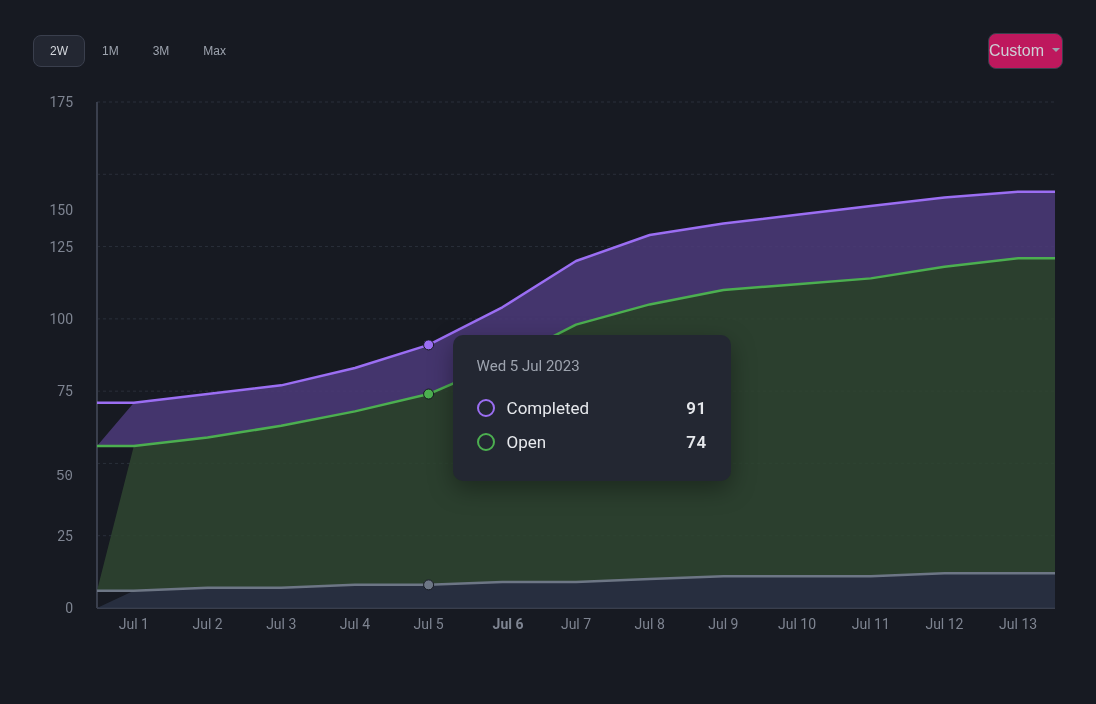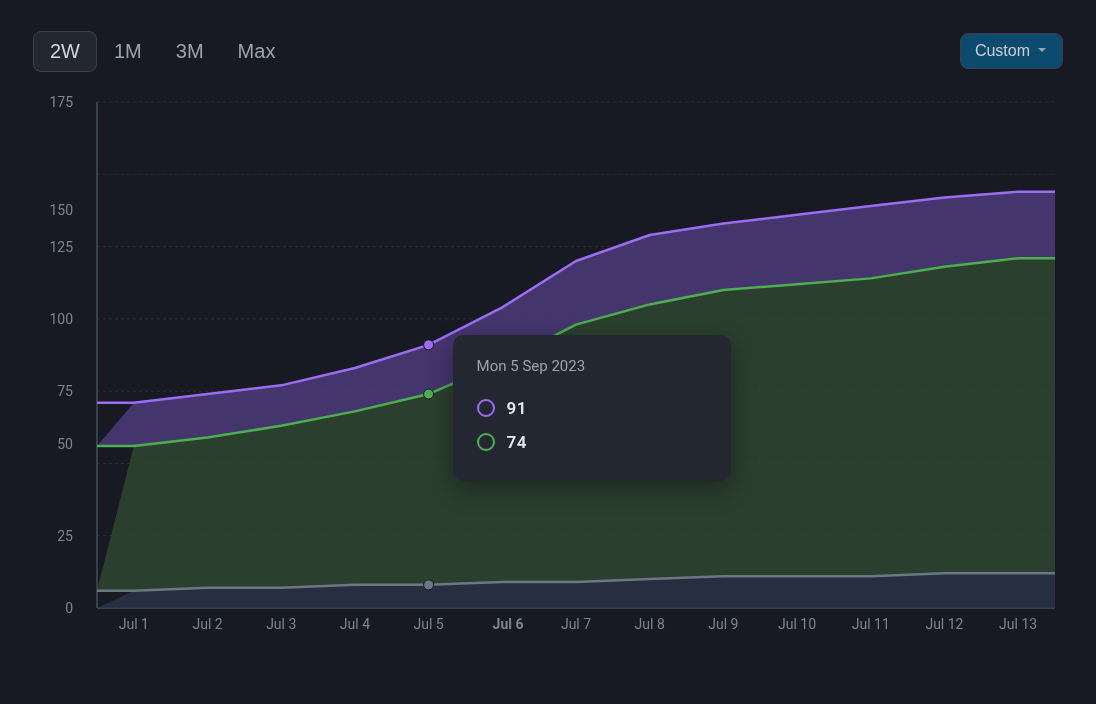--- a/index.html
+++ b/index.html
@@ -1,21 +1,21 @@
 <!DOCTYPE html>
 <html><head>
 <meta charset="utf-8">
 <style>
 html,body{margin:0;padding:0;background:#171a22;font-family:-apple-system,BlinkMacSystemFont,'Segoe UI',Roboto,Helvetica,Arial,sans-serif}
 .page{width:1096px;height:704px;position:relative;background:#171a22;box-sizing:border-box;padding:30px 33px 0 33px}
 .toolbar{display:flex;justify-content:space-between;align-items:center;height:42px;margin-bottom:24px}
 .range-tabs{display:flex;gap:0}
-.range-tab{border:1px solid transparent;background:transparent;color:#9da3ae;font-size:20px;font-weight:500;padding:8px 16px;border-radius:8px;cursor:pointer}
+.range-tab{border:1px solid transparent;background:transparent;color:#9da3ae;font-size:12px;font-weight:500;padding:8px 16px;border-radius:8px;cursor:pointer}
 .range-tab.active{background:#232732;border:1px solid #3a3f4d;color:#d4d7dd}
-.custom-btn{display:flex;align-items:center;gap:6px;background:#0c4a6e;border:1px solid #3a3f4d;color:#cdd0d6;font-size:16px;font-weight:500;padding:8px 14px;border-radius:8px;cursor:pointer}
+.custom-btn{display:flex;align-items:center;gap:6px;background:#be185d;border:1px solid #3a3f4d;color:#cdd0d6;font-size:16px;font-weight:500;padding:8px 0;border-radius:8px;cursor:pointer}
 .custom-btn svg{width:12px;height:12px;fill:#9da3ae}
 .chart{position:relative;height:552px;display:flex}
 .y-axis{width:56px;position:relative}
 .y-tick{position:absolute;right:16px;font-size:14px;color:#7e8491;transform:translateY(-50%)}
 .plot{flex:1;position:relative}
 .grid line{stroke:#2a2f3a;stroke-width:1;stroke-dasharray:3 3}
 .axis-line{stroke:#3a3f4d;stroke-width:2}
 .x-labels{position:absolute;left:0;right:0;bottom:0;height:30px}
 .x-label{position:absolute;top:8px;font-size:14px;color:#7e8491;transform:translateX(-50%)}
 .tooltip{position:absolute;background:#232732;border-radius:10px;padding:22px 24px;min-width:230px;box-shadow:0 8px 24px rgba(0,0,0,.35)}
@@ -43,21 +43,21 @@
             <path d="M2 4l4 4 4-4z"></path>
           </svg>
       </span>
     </button>
   </div>
 
   <div class="chart">
     <div class="y-axis" id="y-axis">
         <div class="y-tick" style="top: 512px;">0</div>
         <div class="y-tick" style="top: 439.714px;">25</div>
-        <div class="y-tick" style="top: 348px;">50</div>
+        <div class="y-tick" style="top: 380px; font-family: Liberation Mono, monospace;">50</div>
         <div class="y-tick" style="top: 295.143px;">75</div>
         <div class="y-tick" style="top: 222.857px;">100</div>
         <div class="y-tick" style="top: 150.571px;">125</div>
         <div class="y-tick" style="top: 78.2857px; margin-top: 36px;">150</div>
         <div class="y-tick" style="top: 6px;">175</div>
       </div>
     <div class="plot" id="plot">
       <svg id="plot-svg" width="100%" height="100%" preserveAspectRatio="none" viewBox="0 0 974 552">
           <g class="grid">
             <line x1="8" x2="966" y1="439.7142857142857" y2="439.7142857142857"></line>
@@ -89,27 +89,29 @@
           <div class="x-label" style="left: 419px; font-weight: bold;">Jul 6</div>
           <div class="x-label" style="left: 487px;">Jul 7</div>
           <div class="x-label" style="left: 560.692px;">Jul 8</div>
           <div class="x-label" style="left: 634.385px;">Jul 9</div>
           <div class="x-label" style="left: 708.077px;">Jul 10</div>
           <div class="x-label" style="left: 781.769px;">Jul 11</div>
           <div class="x-label" style="left: 855.462px;">Jul 12</div>
           <div class="x-label" style="left: 929.154px;">Jul 13</div>
         </div>
       <div class="tooltip" id="tooltip" style="left: 363.615px; top: 238.88px;">
-        <div class="tooltip-date">Mon 5 Sep 2023</div>
+        <div class="tooltip-date">Wed 5 Jul 2023</div>
         <div id="tooltip-rows">
             <div class="tooltip-row">
               <span class="dot" style="border-color: rgb(155, 110, 243); background: transparent;"></span>
+              <span class="label">Completed</span>
               <span class="value">91</span>
             </div>
             <div class="tooltip-row">
               <span class="dot" style="border-color: rgb(76, 175, 80); background: transparent;"></span>
+              <span class="label">Open</span>
               <span class="value">74</span>
             </div>
           </div>
       </div>
     </div>
   </div>
 </div>
 
 </body></html>

